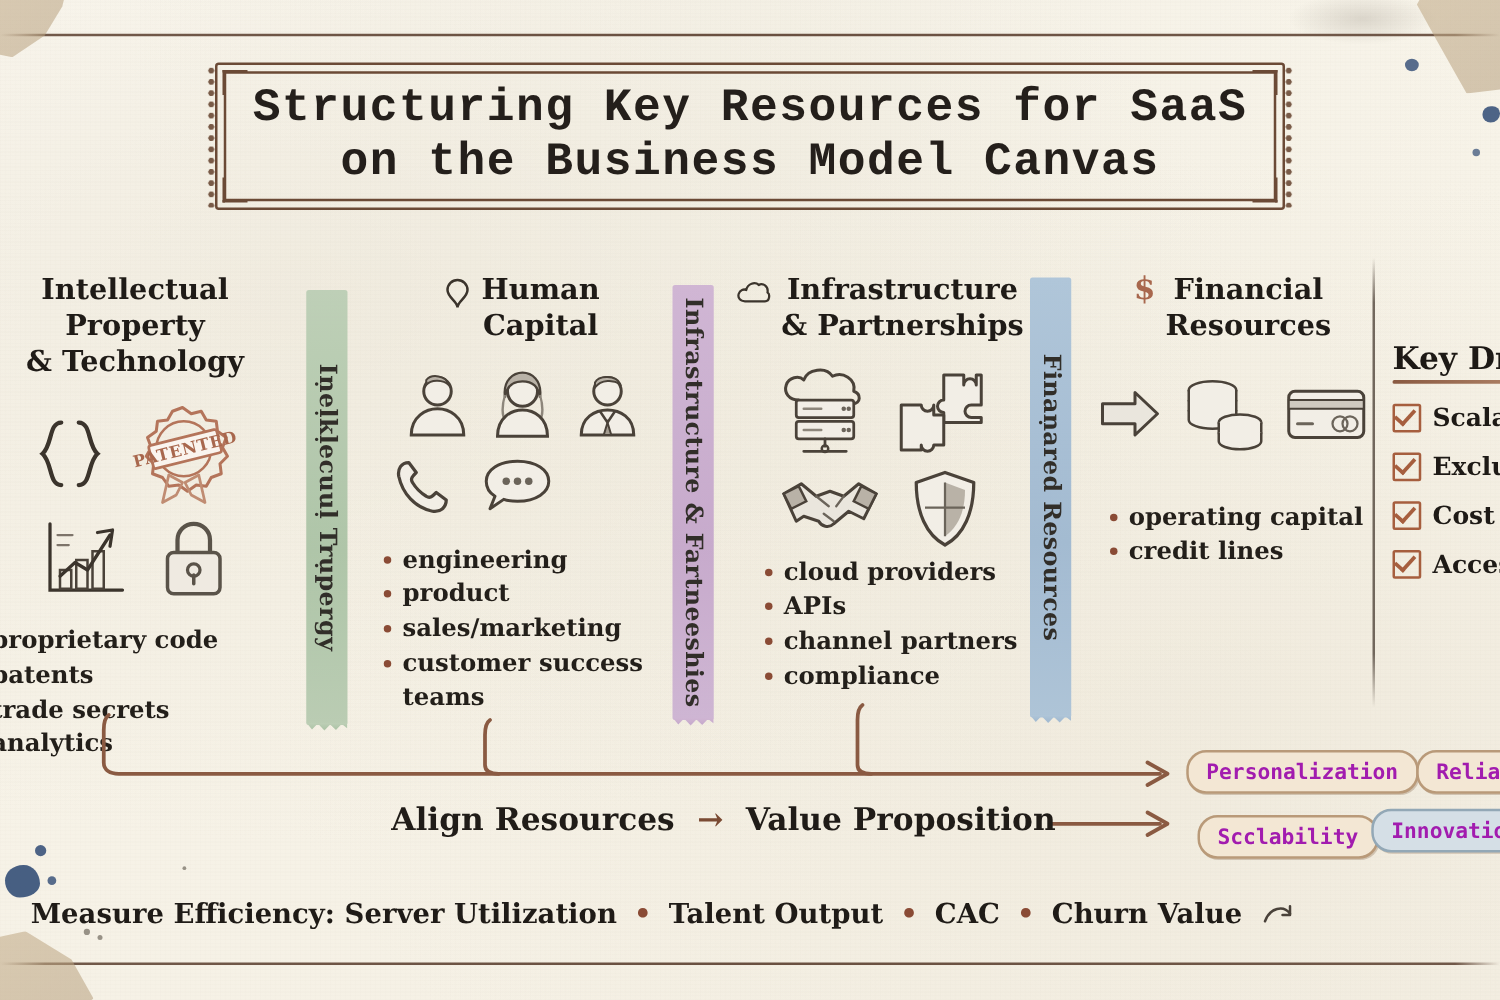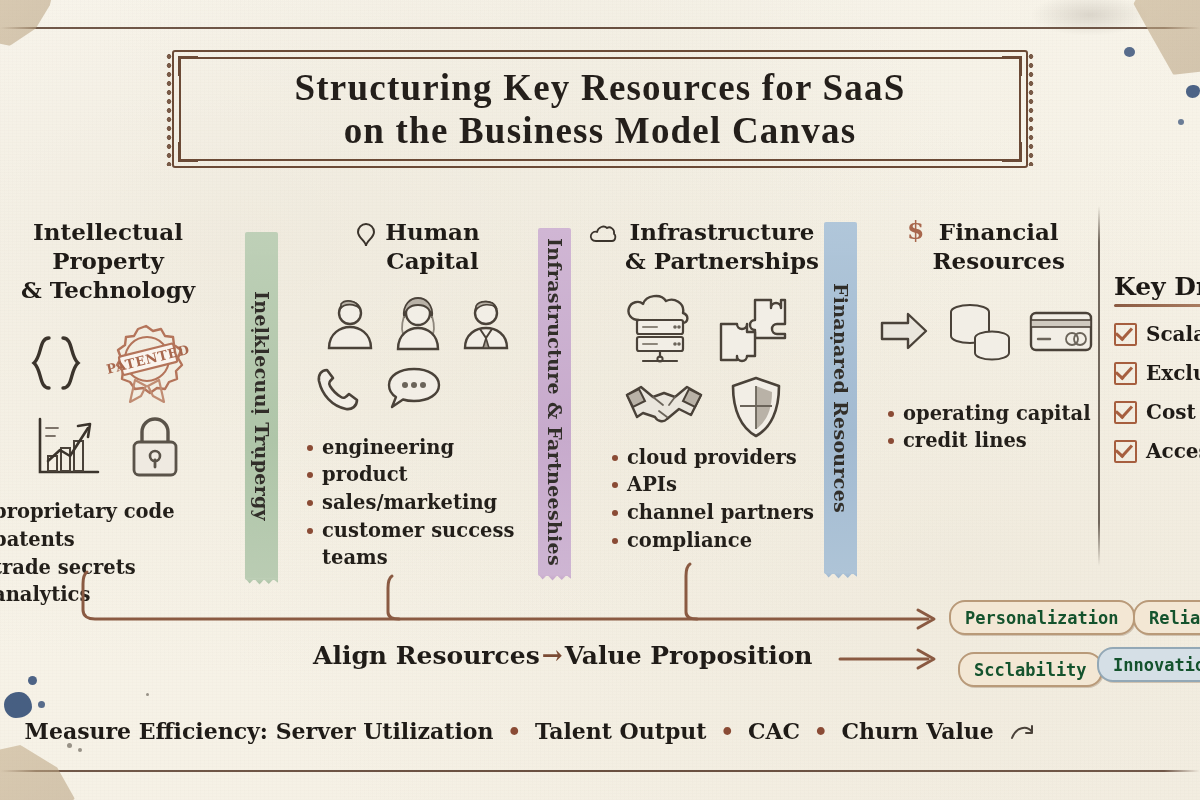--- a/index.html
+++ b/index.html
@@ -117,21 +117,21 @@
   #title-plaque .ctick.bl { left: 6px; bottom: 6px; border-right: none; border-top: none; }
   #title-plaque .ctick.br { right: 6px; bottom: 6px; border-left: none; border-top: none; }
 
   #title-text {
     position: absolute; inset: 0;
     display: flex; flex-direction: column;
     align-items: center; justify-content: center;
     gap: 2px;
   }
   #title-text .line {
-    font-family: Liberation Serif, serif;
+    font-family: Liberation Mono, monospace;
     font-weight: bold;
     font-size: 37px;
     letter-spacing: 1.2px;
     color: #241f1b;
     white-space: nowrap;
     line-height: 1.12;
   }
 
   
   .col {
@@ -253,34 +253,34 @@
   }
 
   
   #connectors { position: absolute; left: 0; top: 540px; width: 1200px; height: 140px; }
 
   
   #align-line {
     position: absolute; left: 313px; top: 641px;
     font-family: "DejaVu Serif", serif; font-weight: bold;
     font-size: 25px; color: #201c18; white-space: nowrap;
-    display: flex; align-items: center; gap: 2px;
+    display: flex; align-items: center; gap: 18px;
   }
   #align-line .arrowglyph { color: #7a4a33; font-size: 25px; }
 
   
   .pill {
     position: absolute;
     display: flex; align-items: center; justify-content: center;
     height: 31px; padding: 0 14px;
     border-radius: 16px;
     border: 2px solid #b99a79;
     background: #f3e7d4;
     font-family: "DejaVu Sans Mono", monospace;
-    font-weight: bold; font-size: 17px; color: #14532d;
+    font-weight: bold; font-size: 17px; color: #a21caf;
     white-space: nowrap;
     box-shadow: 1px 1px 0 rgba(150,120,92,.35);
   }
   #pill-personalization { left: 949px; top: 600px; }
   #pill-reliability     { left: 1133px; top: 600px; }
   #pill-scalability     { left: 958px; top: 652px; }
   #pill-innovation      { left: 1097px; top: 647px;
     background: #d5dfe6; border-color: #93a8b6; }
 
   

